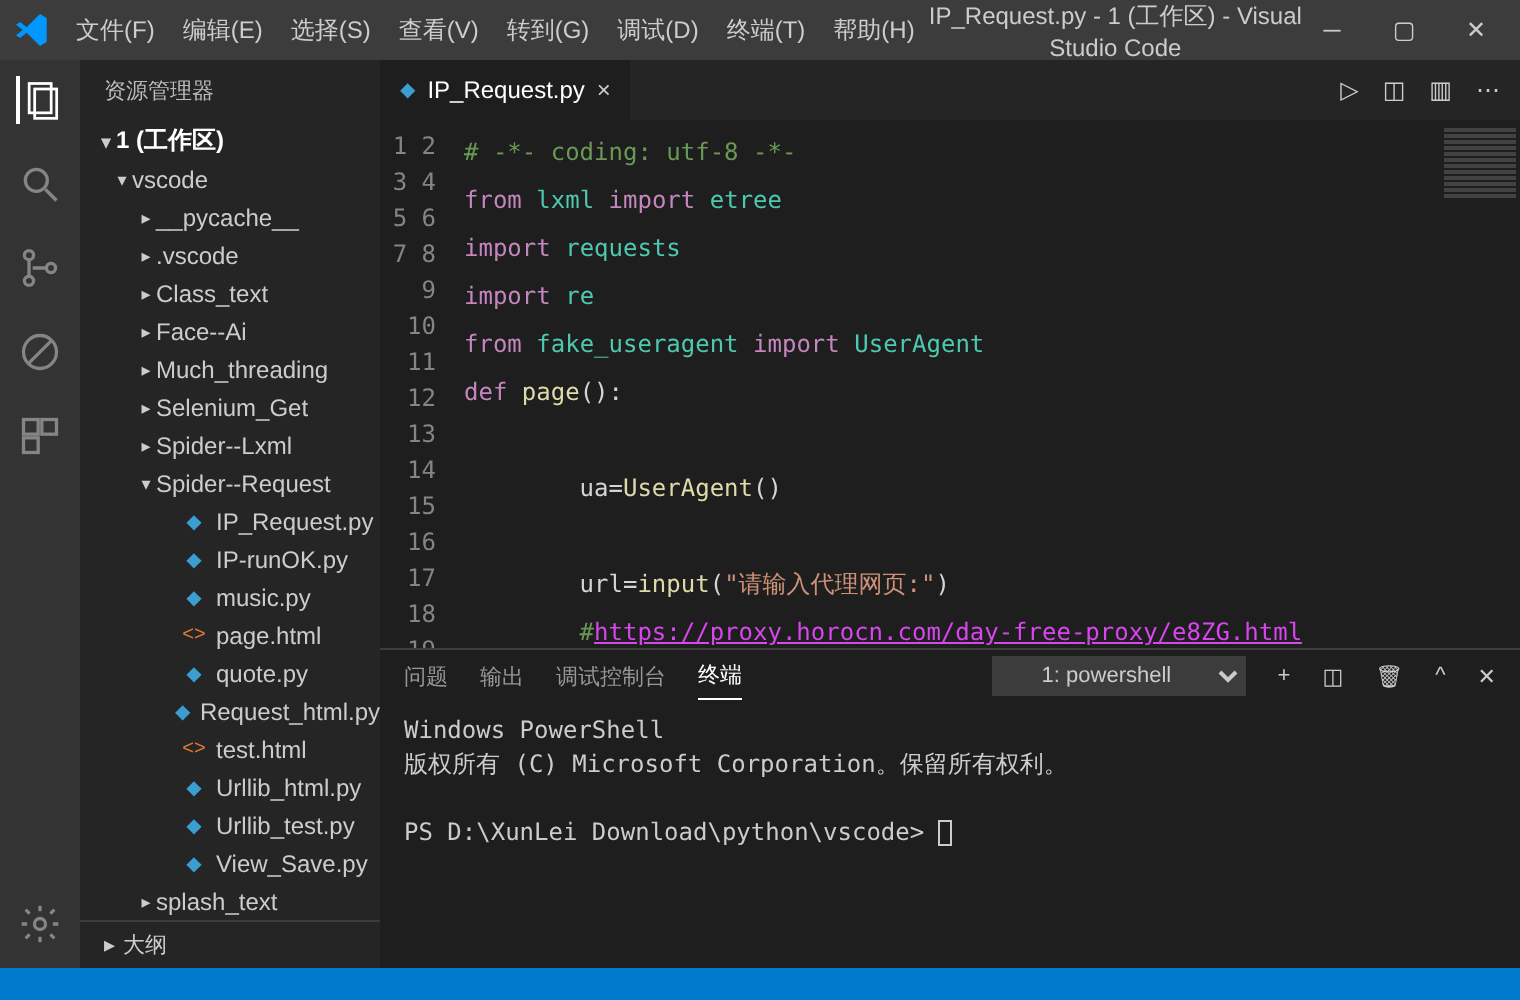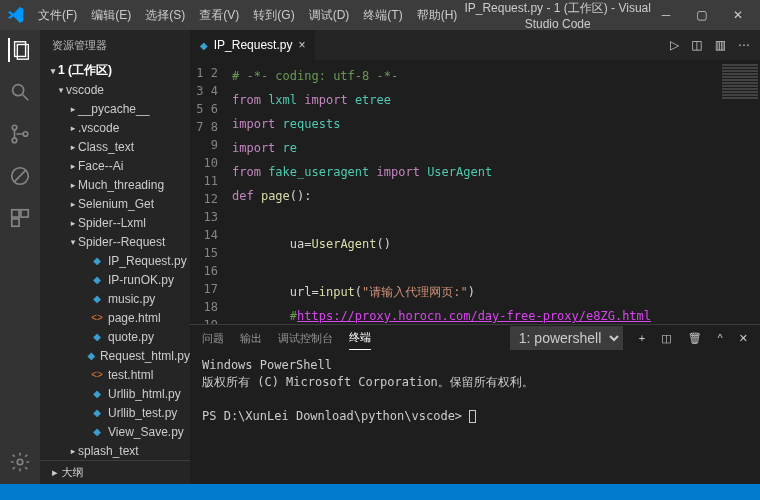--- a/index.html
+++ b/index.html
@@ -44,21 +44,21 @@
 .c-func { color: #dcdcaa; }
 .c-var { color: #9cdcfe; }
 .c-link { color: #d946ef; text-decoration: underline; }
 .minimap { position: absolute; right: 0; top: 0; width: 40px; height: 100%; background: #1e1e1e; opacity: 0.5; display:flex; flex-direction:column; gap:1px; padding:4px 2px;}
 .minimap div{height:2px;background:#666;}
 .panel { height: 160px; border-top: 1px solid #3c3c3c; display: flex; flex-direction: column; background: #1e1e1e; justify-content: center; }
 .panel-tabs { height: 26px; display: flex; align-items: center; padding: 0 12px; gap: 16px; font-size: 11px; color: #969696; }
 .panel-tabs .pt { cursor: pointer; padding: 4px 0; }
 .panel-tabs .pt.active { color: #fff; border-bottom: 1px solid #fff; }
 .panel-tabs .spacer { flex: 1; }
-.panel-tabs select { background: #3c3c3c; color: #ccc; border: 1px solid #3c3c3c; font-size: 14px; padding: 2px 4px; }
+.panel-tabs select { background: #3c3c3c; color: #ccc; border: 1px solid #3c3c3c; font-size: 11px; padding: 2px 20px; }
 .panel-tabs .picon { cursor: pointer; color: #ccc; }
 .terminal { flex: 1; padding: 6px 12px; font-family: Consolas, monospace; font-size: 12px; line-height: 17px; color: #ccc; white-space: pre-wrap; }
 .terminal .cursor { display: inline-block; width: 7px; height: 13px; border: 1px solid #ccc; vertical-align: middle; }
 .statusbar { height: 16px; background: #007acc; position: absolute; bottom: 0; left: 0; right: 0; }
 svg { display: block; }
 </style>
 </head>
 <body>
 
 <div class="titlebar">

